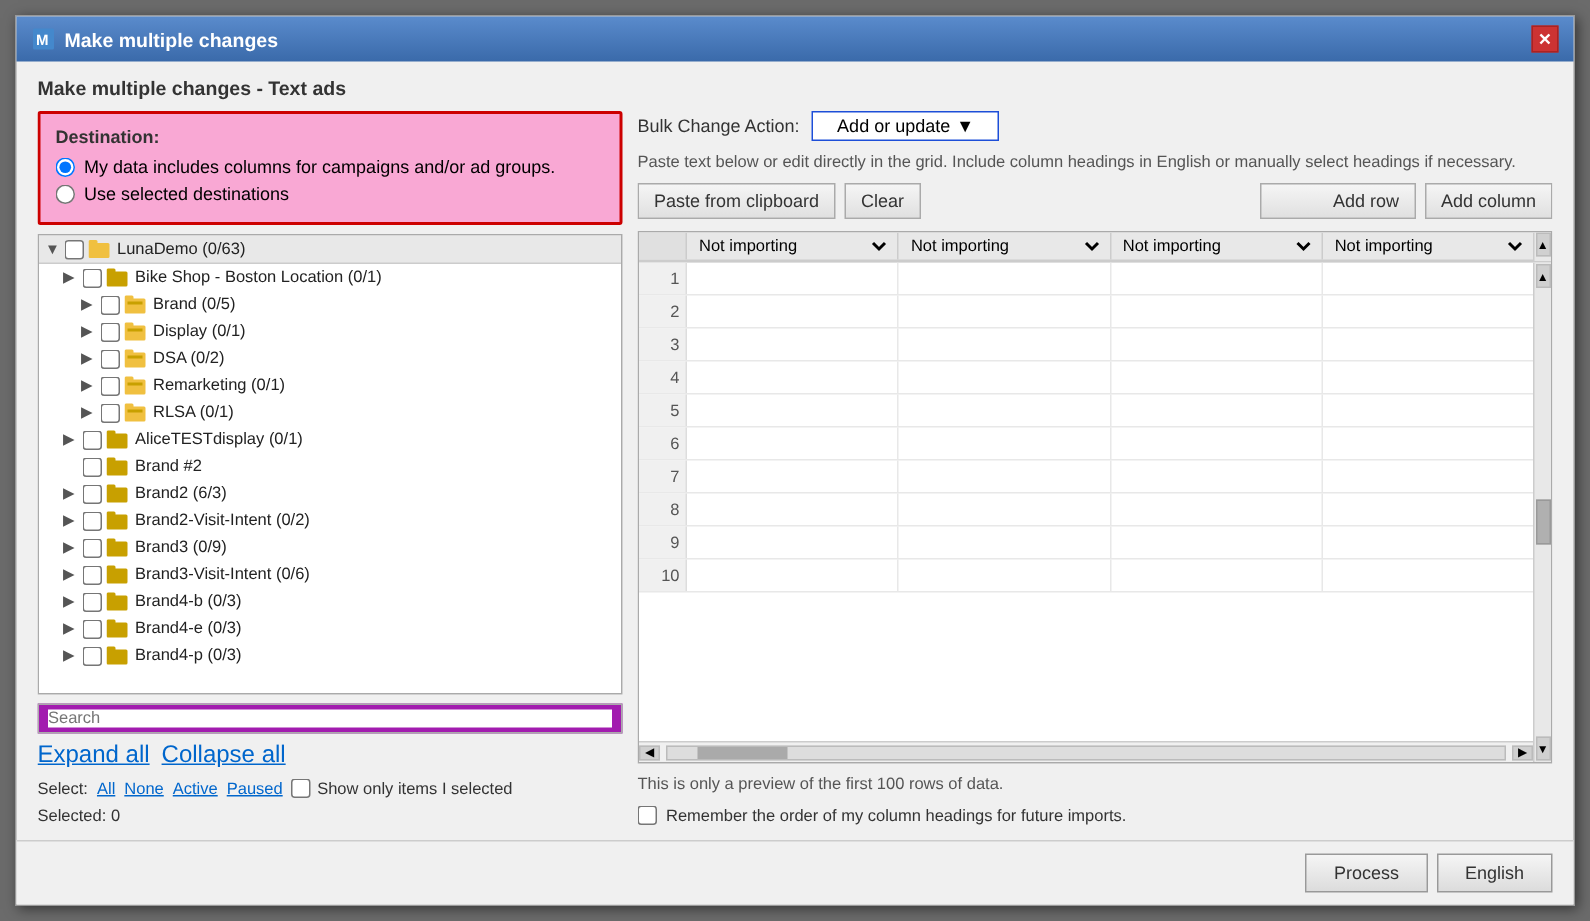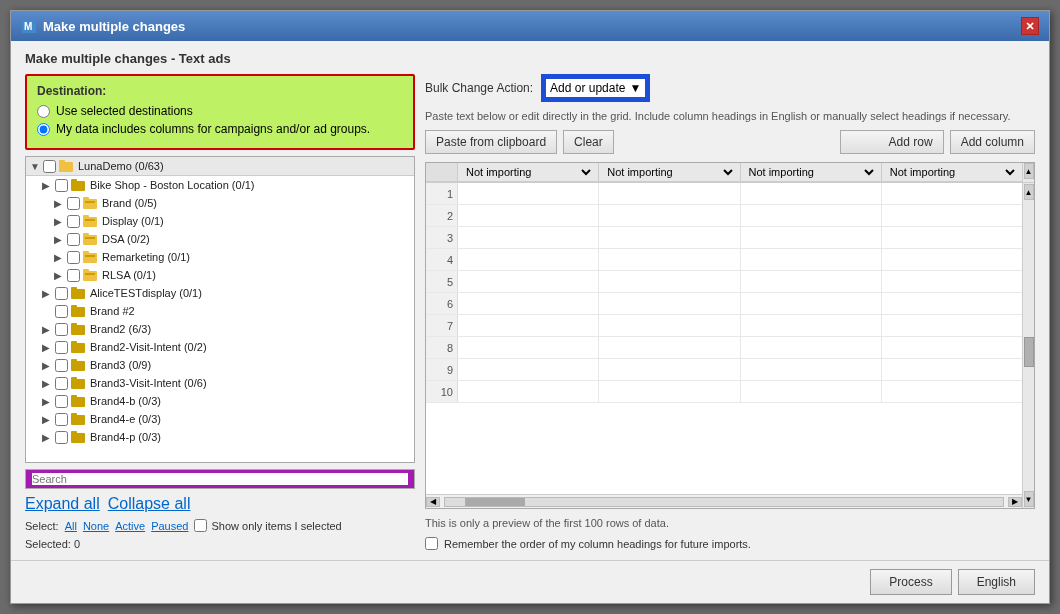--- a/index.html
+++ b/index.html
@@ -75,21 +75,21 @@
       overflow: hidden;
     }
     .left-panel {
       width: 390px;
       display: flex;
       flex-direction: column;
       gap: 6px;
     }
     .destination-box {
       border: 2px solid #cc0000;
-      background: #bef264;
+      background: #f9a8d4;
       padding: 8px 10px;
       border-radius: 2px;
     }
     .destination-label {
       font-weight: bold;
       margin-bottom: 6px;
       color: #333;
     }
     .radio-row {
       display: flex;
@@ -195,23 +195,23 @@
     .bulk-action-row {
       display: flex;
       align-items: center;
       gap: 8px;
     }
     .bulk-label {
       font-size: 12px;
       color: #333;
     }
     .bulk-select {
-      border: 5px solid #1d4ed8;
+      border: 1px solid #1d4ed8;
       background: white;
-      padding: 2px 4px;
+      padding: 2px 16px;
       font-size: 12px;
       display: flex;
       align-items: center;
       gap: 4px;
       cursor: pointer;
     }
     .paste-hint {
       font-size: 11px;
       color: #555;
     }
@@ -380,26 +380,26 @@
   <div class="dialog-content">
     <div class="dialog-title">Make multiple changes - Text ads</div>
 
     <div class="main-area">
 
       <div class="left-panel">
 
         <div class="destination-box">
           <div class="destination-label">Destination:</div>
           <div class="radio-row">
+            <input type="radio" name="destination" checked="" style="">
+            <label>My data includes columns for campaigns and/or ad groups.</label>
+          </div>
+          <div class="radio-row">
             <input type="radio" name="destination" style="">
             <label>Use selected destinations</label>
-          </div>
-          <div class="radio-row">
-            <input type="radio" name="destination" checked="" style="">
-            <label>My data includes columns for campaigns and/or ad groups.</label>
           </div>
         </div>
 
         <div class="tree-container">
 
           <div class="tree-item tree-header">
             <span class="tree-arrow">▼</span>
             <input type="checkbox" class="tree-check" style="">
             <svg width="16" height="14">
               <rect x="0" y="3" width="14" height="10" fill="#f0c040" rx="1"></rect>

